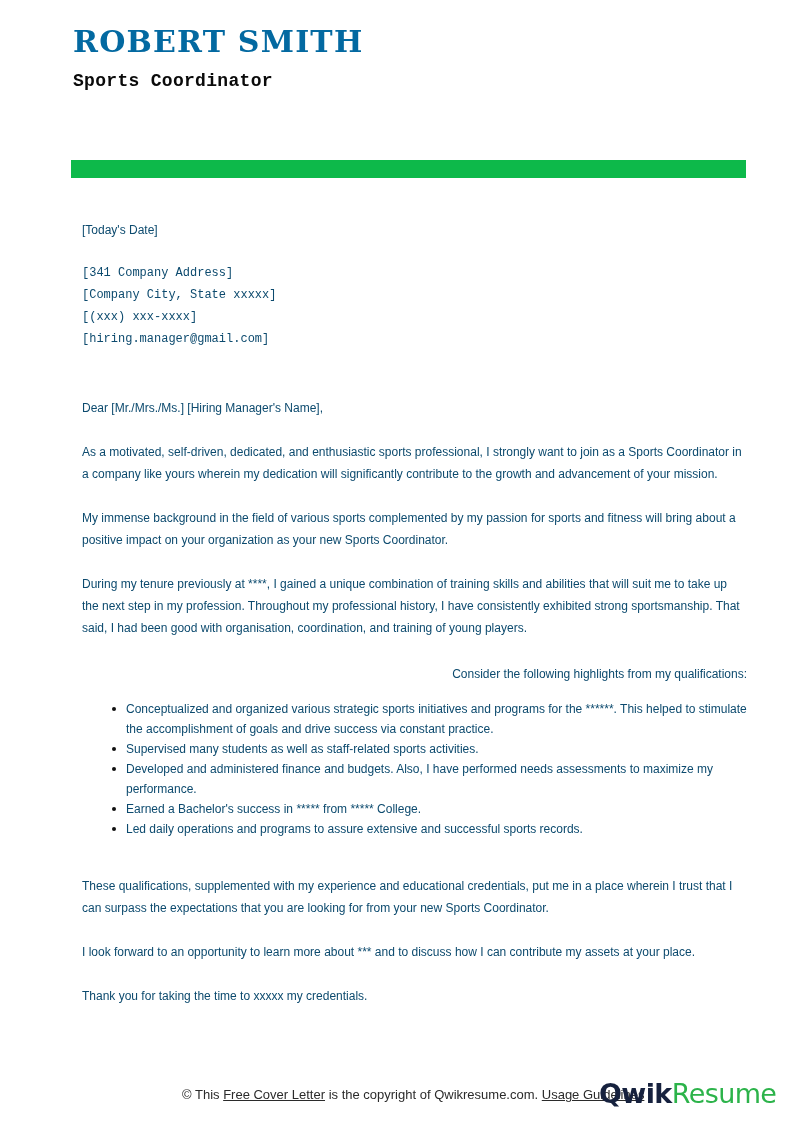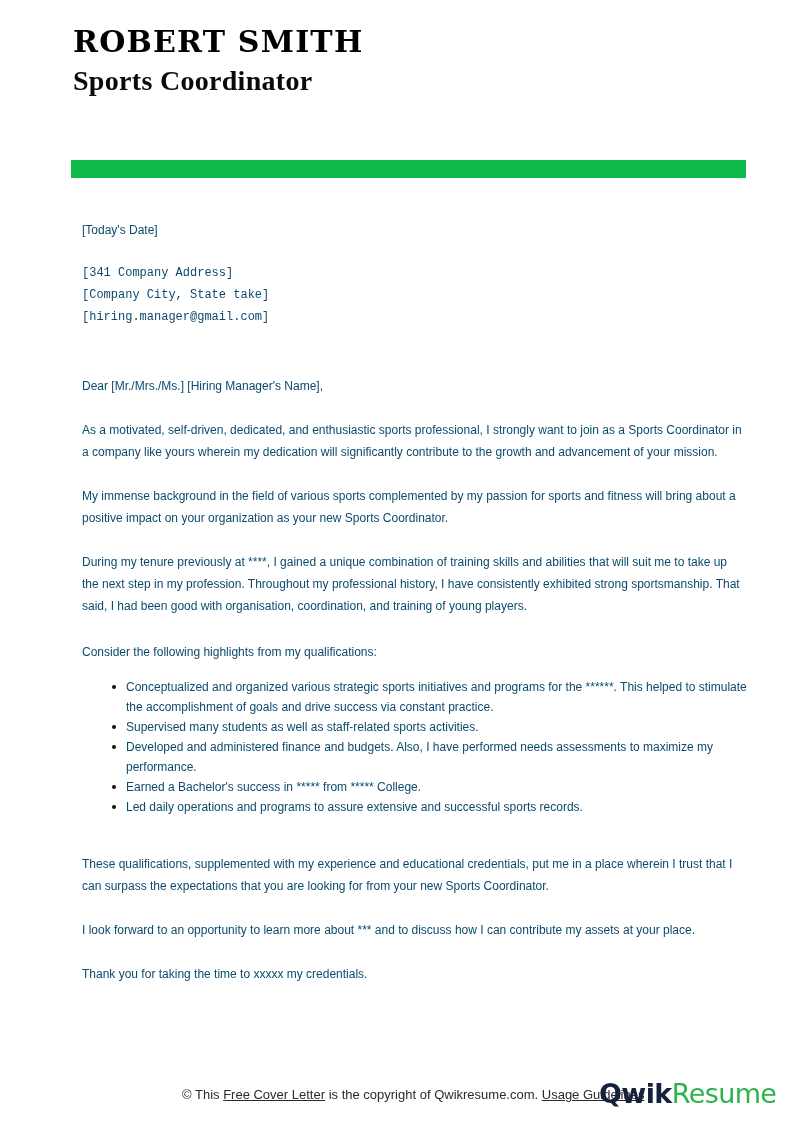--- a/index.html
+++ b/index.html
@@ -41,26 +41,26 @@
     padding-top: 2px;
   }
   .full-name {
     font-family: "DejaVu Serif", "Liberation Serif", serif;
     font-weight: bold;
     font-size: 30px;
     letter-spacing: 1.2px;
     line-height: 36px;
     margin: 0;
     white-space: nowrap;
-    color: #000000;
+    color: #0369a1;
   }
   .job-title {
-    font-family: Liberation Serif, serif;
+    font-family: Liberation Mono, monospace;
     font-weight: bold;
-    font-size: 28px;
+    font-size: 18px;
     letter-spacing: 0.3px;
     line-height: 30px;
     margin: 6px 0 0 0;
     white-space: nowrap;
     color: #0a0a0a;
   }
   .contact-block {
     text-align: right;
     font-family: "Liberation Serif", "DejaVu Serif", serif;
     font-size: 14.5px;
@@ -111,20 +111,21 @@
   }
   .salutation {
     margin: 47px 0 0 0;
   }
   .para {
     margin: 22px 0 0 0;
     text-align: left;
   }
   .lead-in {
     margin: 24px 0 0 0;
+    text-align: right;
   }
 
   .bullets {
     list-style: none;
     margin: 14px 0 0 0;
     padding: 0;
   }
   .bullets li {
     position: relative;
     padding-left: 44px;
@@ -206,21 +207,22 @@
   </div>
 
   <div class="green-bar" id="green-bar" style="background: rgb(13, 185, 74);"></div>
 
   <div class="letter-body">
 
     <div class="date-line">[Today's Date]</div>
 
     <div class="recipient-block">
       <div>[341 Company Address]</div>
-      <div>[Company City, State take]</div>
+      <div>[Company City, State xxxxx]</div>
+      <div>[(xxx) xxx-xxxx]</div>
       <div>[hiring.manager@gmail.com]</div>
     </div>
 
     <div class="salutation">Dear [Mr./Mrs./Ms.] [Hiring Manager's Name],</div>
 
     <p class="para">As a motivated, self-driven, dedicated, and enthusiastic sports professional, I strongly want to join as a Sports Coordinator in a company like yours wherein my dedication will significantly contribute to the growth and advancement of your mission.</p>
 
     <p class="para">My immense background in the field of various sports complemented by my passion for sports and fitness will bring about a positive impact on your organization as your new Sports Coordinator.</p>
 
     <p class="para">During my tenure previously at ****, I gained a unique combination of training skills and abilities that will suit me to take up the next step in my profession. Throughout my professional history, I have consistently exhibited strong sportsmanship. That said, I had been good with organisation, coordination, and training of young players.</p>

